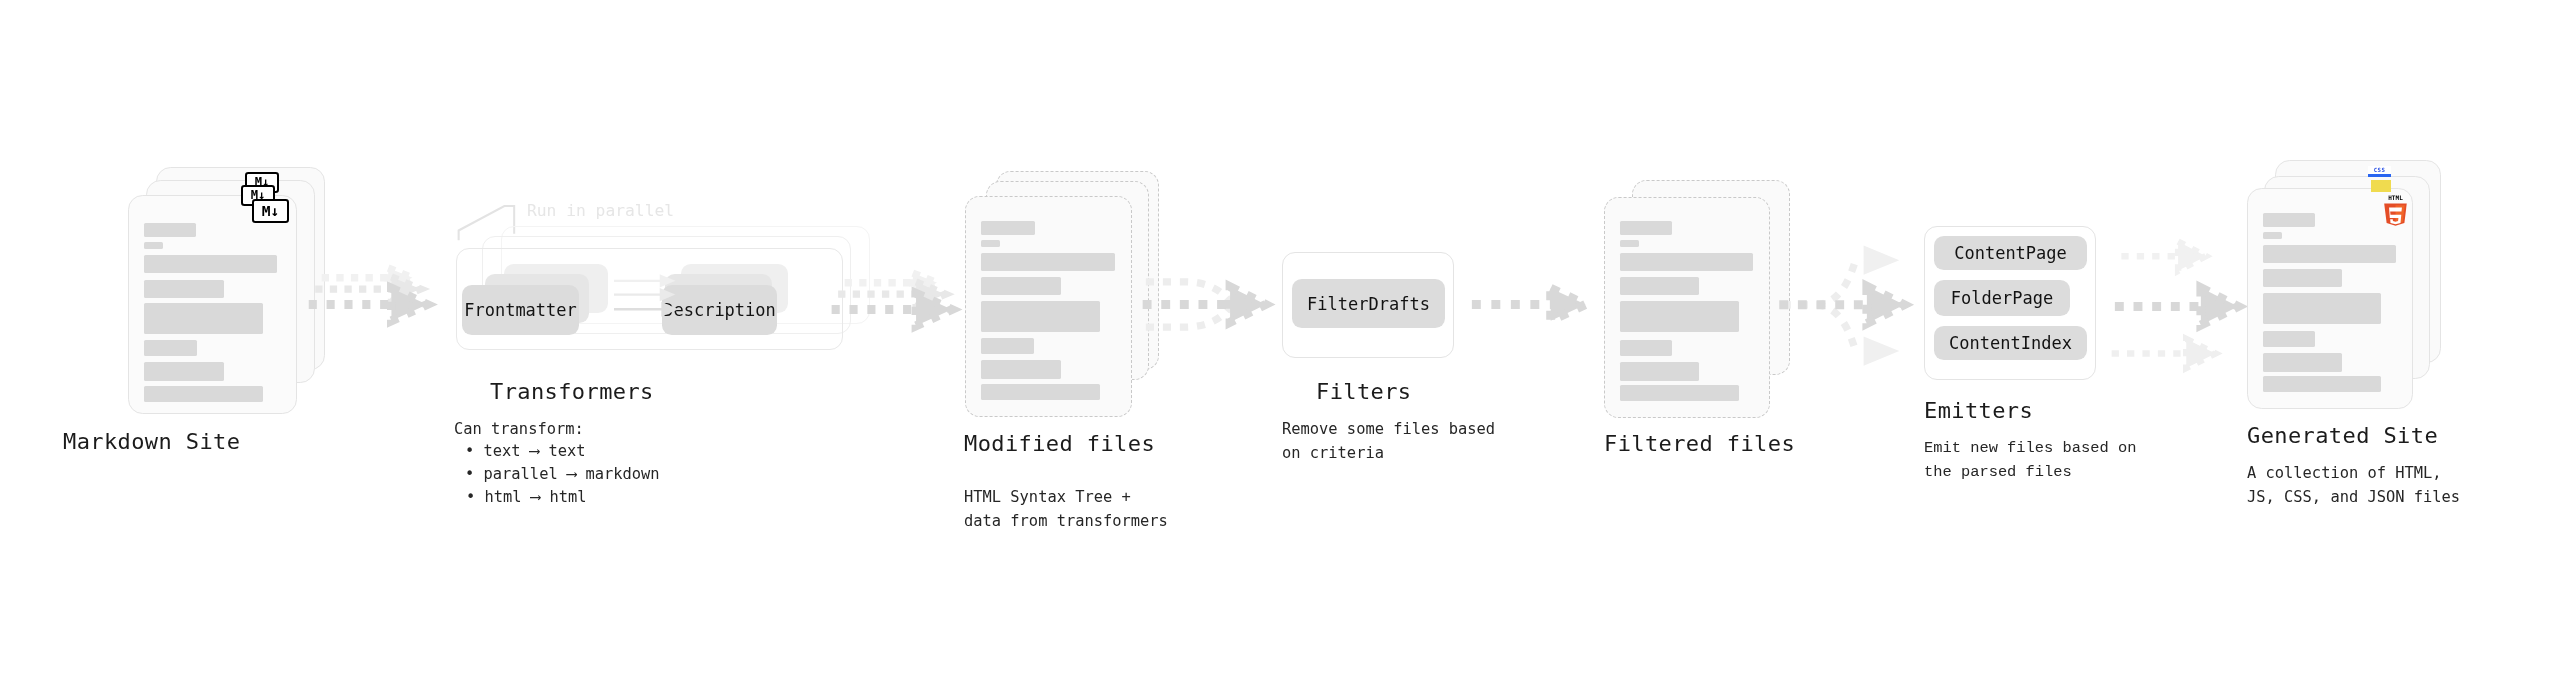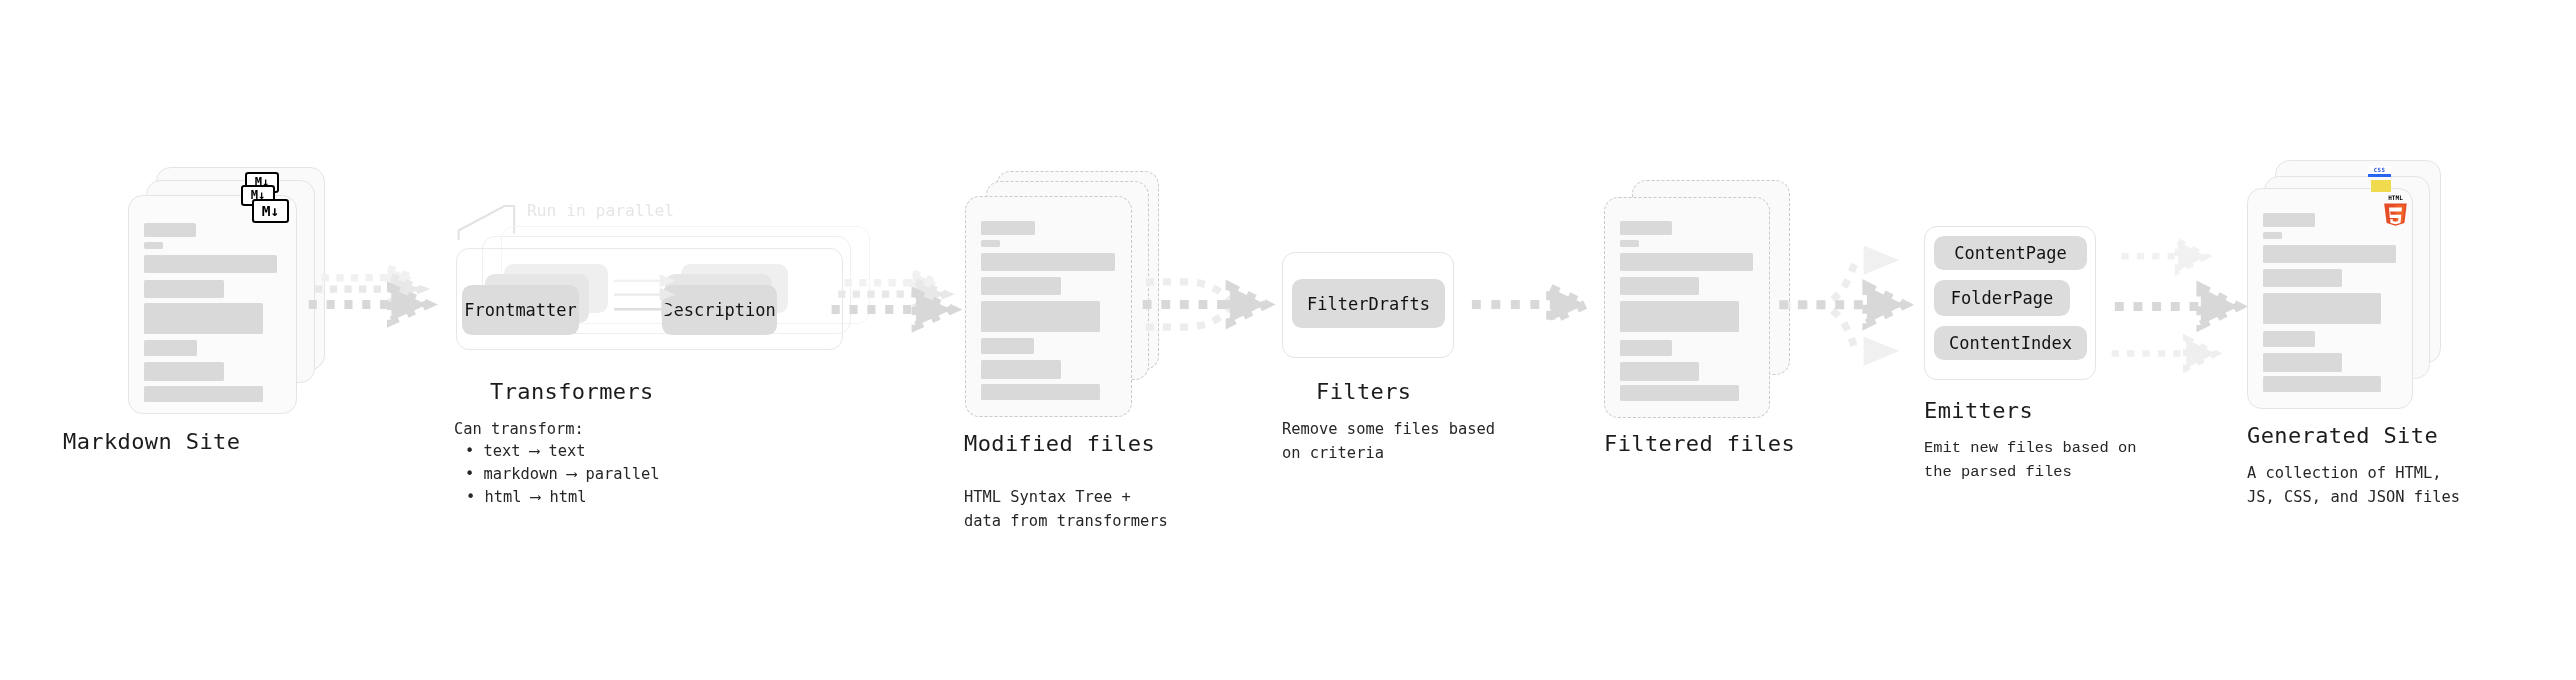--- a/index.html
+++ b/index.html
@@ -188,21 +188,21 @@
       </g>
       <g stroke="#dedede" stroke-width="3" fill="#dedede">
         <line x1="0" y1="42" x2="64" y2="42"></line>
           <polygon points="60,35 76,42 60,49"></polygon>
       </g>
     </svg>
 
     <div class="title" style="left:454px; top:379px;margin-left:36px;">Transformers</div>
     <div class="subtitle" style="left:454px; top:418px;">Can transform:</div>
     <div class="subtitle" style="left:465px; top:440px;">• text ⟶ text</div>
-    <div class="subtitle" style="left:465px; top:463px;">• markdown ⟶ parallel</div>
+    <div class="subtitle" style="left:465px; top:463px;">• parallel ⟶ markdown</div>
     <div class="subtitle" style="left:466px; top:486px;">• html ⟶ html</div>
   </div>
 
   <svg class="svgabs" style="left:830px; top:273px;" width="138" height="65" viewBox="0 0 170 80">
     <g stroke="#f1f1f1" stroke-width="9" stroke-dasharray="9 9" fill="#f1f1f1">
       <line x1="18" y1="12" x2="110" y2="12"></line>
         <polygon points="102,0 132,12 102,24"></polygon>
     </g>
     <g stroke="#e8e8e8" stroke-width="9" stroke-dasharray="9 9" fill="#e8e8e8">
       <line x1="10" y1="26" x2="114" y2="26"></line>

